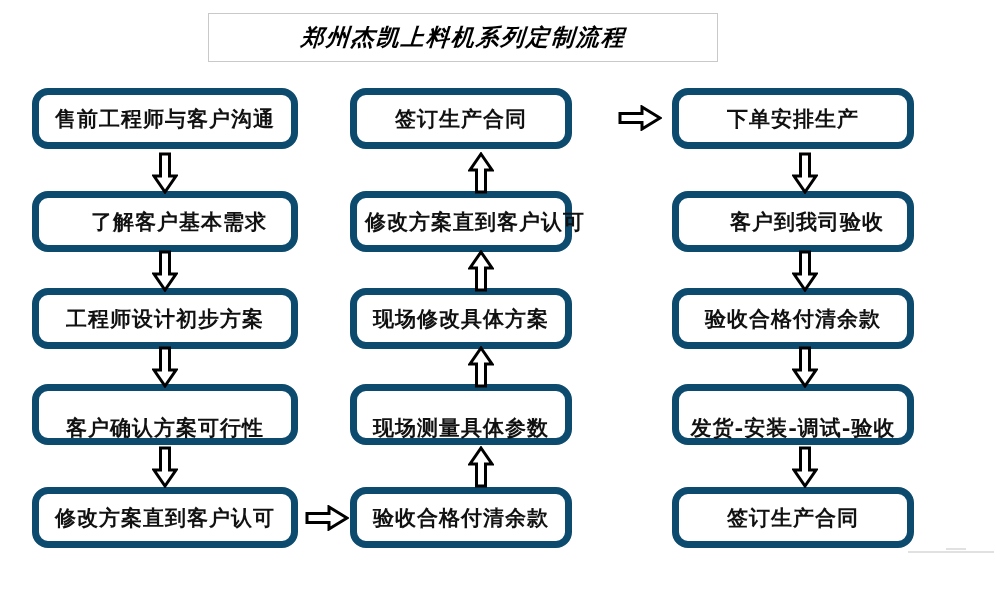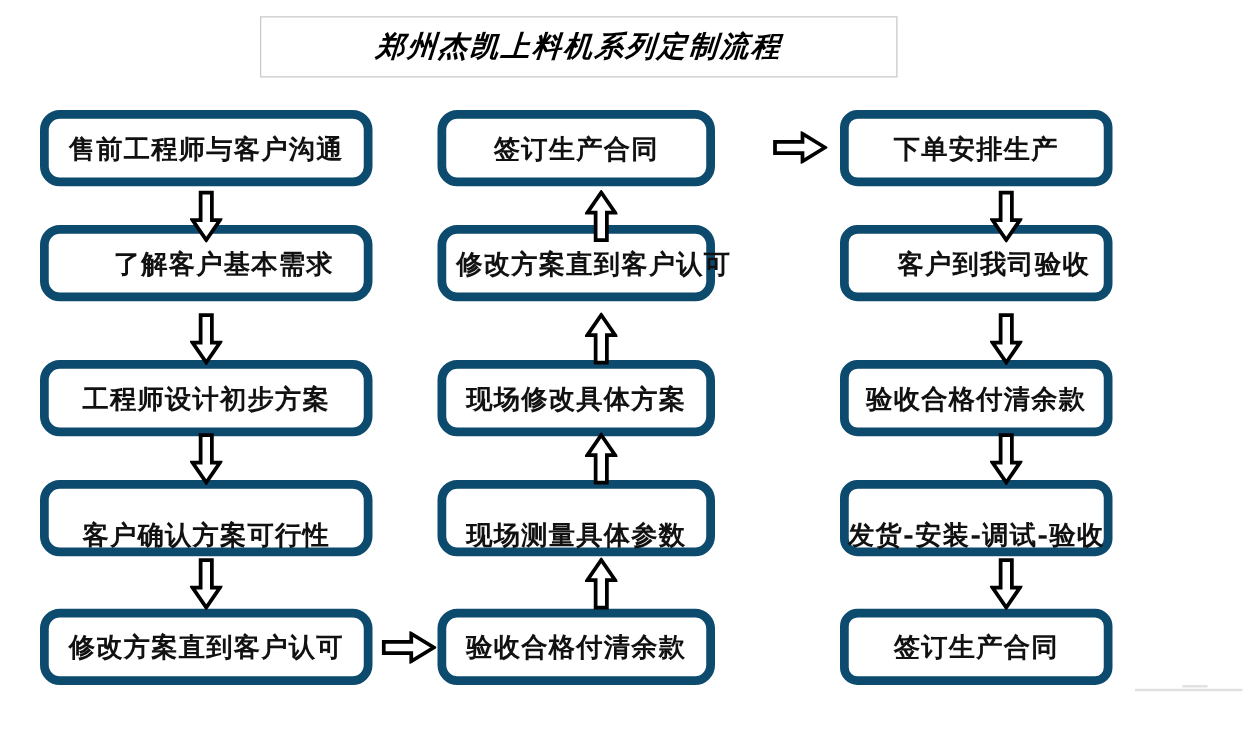--- a/index.html
+++ b/index.html
@@ -67,25 +67,25 @@
     font-weight: bold;
     letter-spacing: 1px;
     color: #111111;
     white-space: nowrap;
     line-height: 1;
   }
 
   
   .col1 { left: 32px;  width: 266px; }
   .col2 { left: 350px; width: 222px; }
-  .col3 { left: 672px; width: 218px; border-radius: 14px; }
+  .col3 { left: 672px; width: 242px; }
 
   
   .row1 { top: 88px; }
-  .row2 { top: 180px; padding-left: 28px; }
+  .row2 { top: 191px; padding-left: 28px; }
   .row3 { top: 288px; align-items: center; }
   .row4 { top: 384px; align-items: flex-end; }
   .row5 { top: 487px; }
 
   
   .arrow {
     position: absolute;
   }
   .arrow svg { display: block; }
   .arrow svg polygon {

